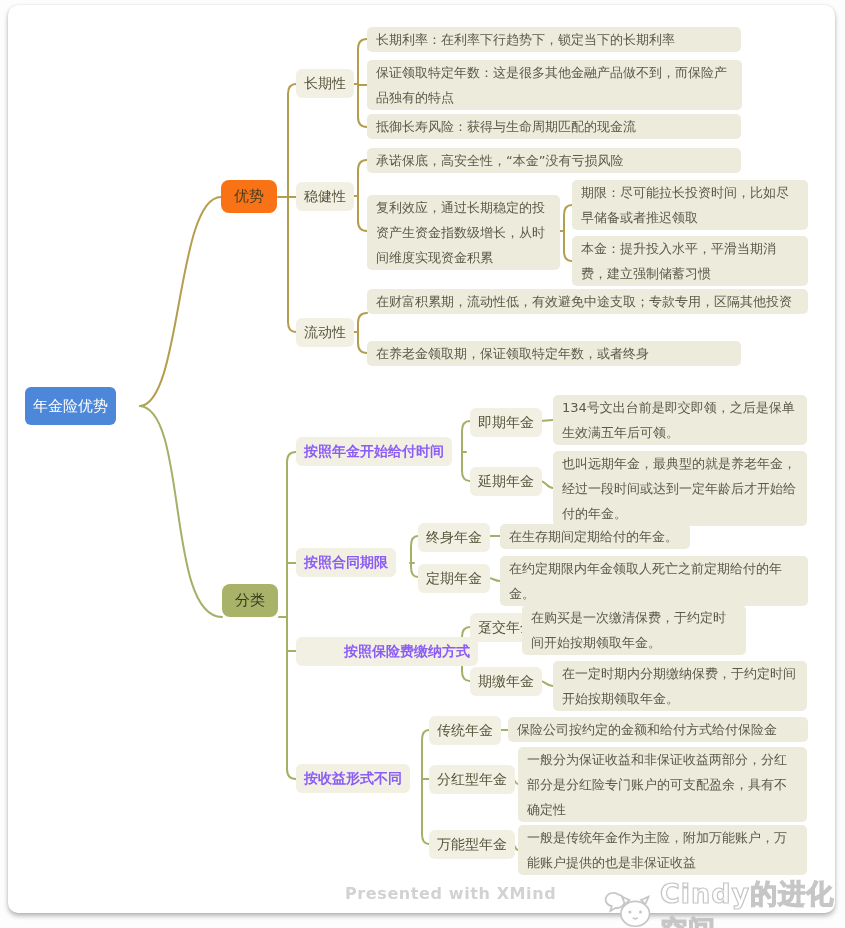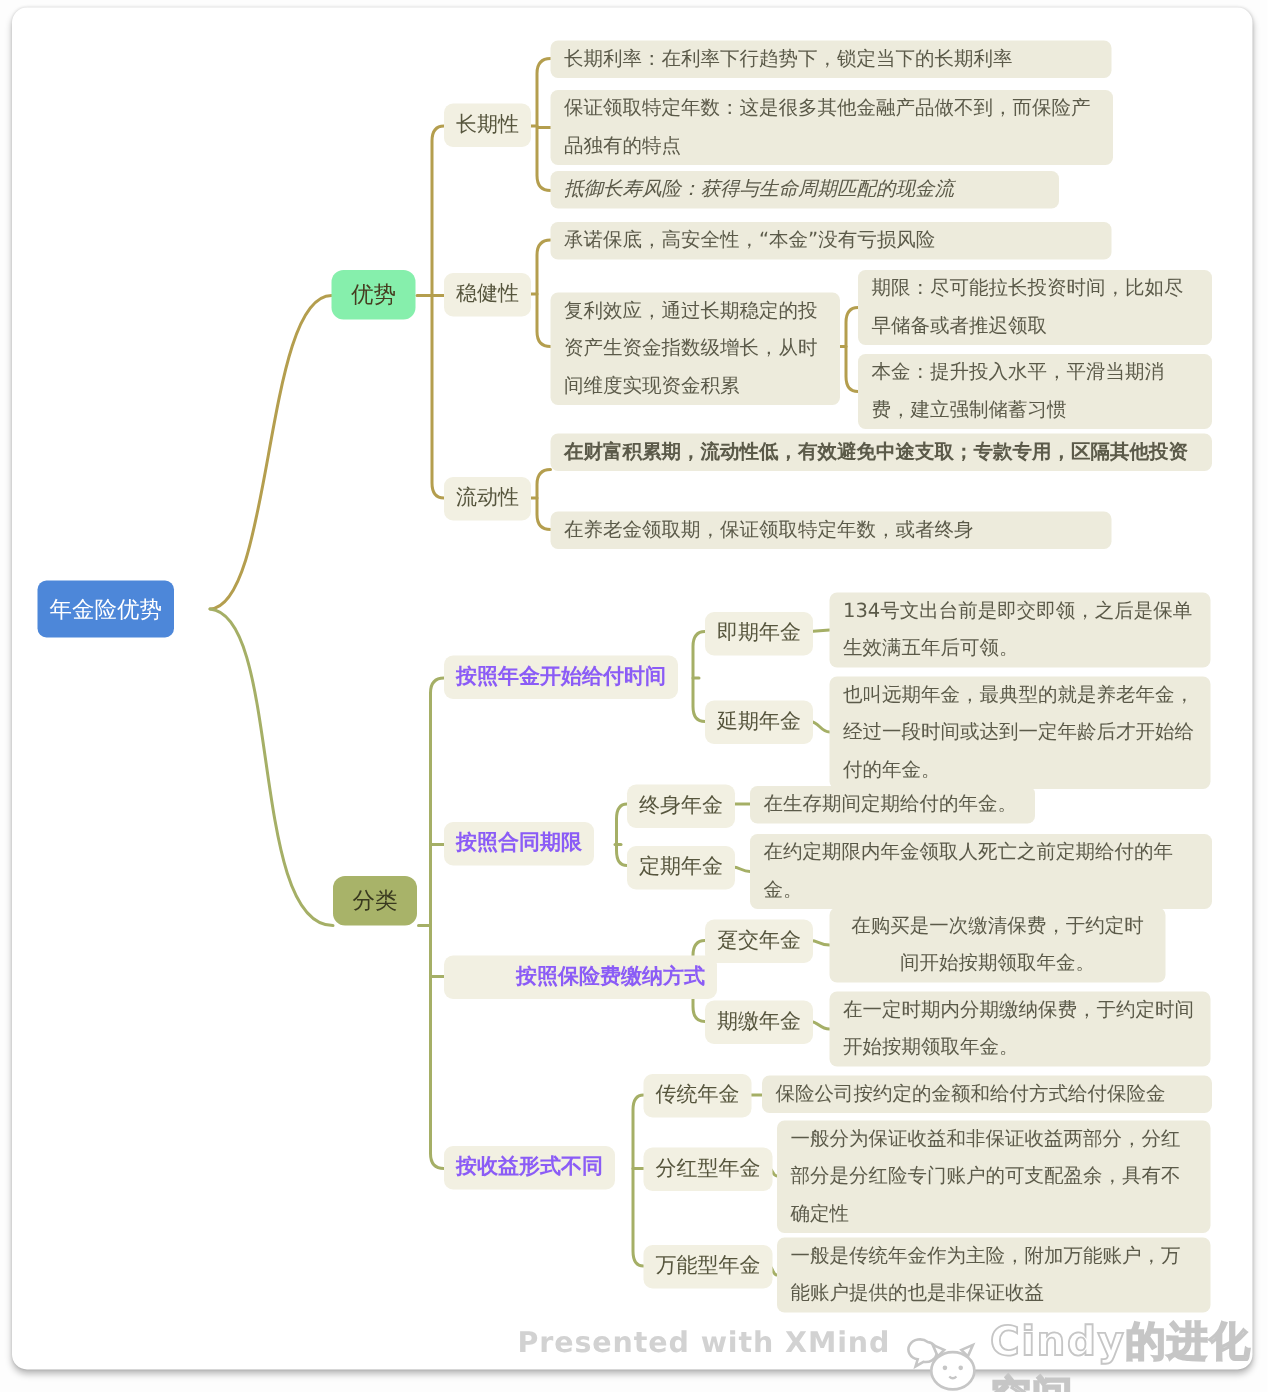--- a/index.html
+++ b/index.html
@@ -3,27 +3,27 @@
 <meta charset="utf-8">
 <style>
   html,body{margin:0;padding:0;background:#fdfdfd;font-family:"DejaVu Sans","Liberation Sans",sans-serif;}
   .stage{position:relative;width:845px;height:928px;overflow:hidden;background:#fdfdfd;}
   .card{position:absolute;left:8px;top:5px;width:827px;height:908px;background:#ffffff;
         border-radius:10px;box-shadow:0 3px 5px rgba(0,0,0,0.28),0 0 2px rgba(0,0,0,0.12);}
   svg.links{position:absolute;left:0;top:0;width:845px;height:928px;pointer-events:none;}
   .node{position:absolute;box-sizing:border-box;white-space:nowrap;}
   .root{background:#4d87d9;color:#ffffff;font-size:15px;line-height:38px;padding:0 8px;border-radius:6px;}
   .main{font-size:15px;line-height:33px;padding:0 13px;border-radius:8px;color:#463d20;}
-  .main.adv{background:#86efac;}
+  .main.adv{background:#f97316;}
   .main.cls{background:#a8b369;color:#39391f;}
   .lbl{background:#f2f0e2;color:#56553d;font-size:14px;line-height:29px;padding:0 8px;border-radius:6px;}
   .lbl.g{color:#8b5cf6;font-weight:bold;}
   .leaf{position:absolute;box-sizing:border-box;background:#edebdc;color:#5b5a49;font-size:13px;
         line-height:25px;padding:0 9px;border-radius:5px;}
-  .footer{position:absolute;left:345px;top:884px;color:#d2d2d2;font-size:19px;font-weight:bold;
+  .footer{position:absolute;left:345px;top:884px;color:#d2d2d2;font-size:16px;font-weight:bold;
           letter-spacing:0.6px;}
   .watermark{position:absolute;left:604px;top:876px;display:flex;align-items:center;gap:6px;}
   .watermark .wm-text{font-size:27px;font-weight:bold;color:#ffffff;
           -webkit-text-stroke:1.2px #c6c6c6;letter-spacing:1px;}
 </style>
 </head>
 <body>
 
 <div class="stage">
   <div class="card"></div>
@@ -68,49 +68,49 @@
     </g>
   </svg>
 
   <div class="node root" style="left:25px;top:387px;">年金险优势</div>
 
   <div class="node main adv" style="left:221px;top:180px;">优势</div>
 
   <div class="node lbl" style="left:296px;top:69px;">长期性</div>
   <div class="leaf" style="left:367px;top:27px;width:374px;">长期利率：在利率下行趋势下，锁定当下的长期利率</div>
   <div class="leaf" style="left:367px;top:60px;width:375px;">保证领取特定年数：这是很多其他金融产品做不到，而保险产品独有的特点</div>
-  <div class="leaf" style="left:367px;top:114px;width:339px;font-style:italic;">抵御长寿风险：获得与生命周期匹配的现金流</div>
+  <div class="leaf" style="left:367px;top:114px;width:374px;">抵御长寿风险：获得与生命周期匹配的现金流</div>
 
   <div class="node lbl" style="left:296px;top:182px;">稳健性</div>
   <div class="leaf" style="left:367px;top:148px;width:374px;">承诺保底，高安全性，“本金”没有亏损风险</div>
   <div class="leaf" style="left:367px;top:195px;width:193px;">复利效应，通过长期稳定的投资产生资金指数级增长，从时间维度实现资金积累</div>
   <div class="leaf" style="left:572px;top:180px;width:236px;">期限：尽可能拉长投资时间，比如尽早储备或者推迟领取</div>
   <div class="leaf" style="left:572px;top:236px;width:236px;">本金：提升投入水平，平滑当期消费，建立强制储蓄习惯</div>
 
   <div class="node lbl" style="left:296px;top:318px;">流动性</div>
-  <div class="leaf" style="left:367px;top:289px;width:441px;font-weight:bold;">在财富积累期，流动性低，有效避免中途支取；专款专用，区隔其他投资</div>
+  <div class="leaf" style="left:367px;top:289px;width:441px;">在财富积累期，流动性低，有效避免中途支取；专款专用，区隔其他投资</div>
   <div class="leaf" style="left:367px;top:341px;width:374px;">在养老金领取期，保证领取特定年数，或者终身</div>
 
   <div class="node main cls" style="left:222px;top:584px;">分类</div>
 
   <div class="node lbl g" style="left:296px;top:437px;">按照年金开始给付时间</div>
   <div class="node lbl" style="left:470px;top:408px;">即期年金</div>
   <div class="leaf" style="left:553px;top:395px;width:254px;">134号文出台前是即交即领，之后是保单生效满五年后可领。</div>
   <div class="node lbl" style="left:470px;top:467px;">延期年金</div>
   <div class="leaf" style="left:553px;top:451px;width:254px;">也叫远期年金，最典型的就是养老年金，经过一段时间或达到一定年龄后才开始给付的年金。</div>
 
   <div class="node lbl g" style="left:296px;top:548px;">按照合同期限</div>
   <div class="node lbl" style="left:418px;top:523px;">终身年金</div>
   <div class="leaf" style="left:500px;top:524px;width:190px;">在生存期间定期给付的年金。</div>
   <div class="node lbl" style="left:418px;top:564px;">定期年金</div>
   <div class="leaf" style="left:500px;top:556px;width:308px;">在约定期限内年金领取人死亡之前定期给付的年金。</div>
 
   <div class="node lbl g" style="left:296px;top:637px;padding-left:48px;">按照保险费缴纳方式</div>
   <div class="node lbl" style="left:470px;top:613px;">趸交年金</div>
-  <div class="leaf" style="left:553px;top:605px;width:224px;text-align:center;">在购买是一次缴清保费，于约定时间开始按期领取年金。</div>
+  <div class="leaf" style="left:522px;top:605px;width:224px;">在购买是一次缴清保费，于约定时间开始按期领取年金。</div>
   <div class="node lbl" style="left:470px;top:667px;">期缴年金</div>
   <div class="leaf" style="left:553px;top:661px;width:254px;">在一定时期内分期缴纳保费，于约定时间开始按期领取年金。</div>
 
   <div class="node lbl g" style="left:296px;top:764px;">按收益形式不同</div>
   <div class="node lbl" style="left:429px;top:716px;">传统年金</div>
   <div class="leaf" style="left:508px;top:717px;width:300px;">保险公司按约定的金额和给付方式给付保险金</div>
   <div class="node lbl" style="left:429px;top:765px;">分红型年金</div>
   <div class="leaf" style="left:518px;top:747px;width:289px;">一般分为保证收益和非保证收益两部分，分红部分是分红险专门账户的可支配盈余，具有不确定性</div>
   <div class="node lbl" style="left:429px;top:830px;">万能型年金</div>
   <div class="leaf" style="left:518px;top:825px;width:289px;">一般是传统年金作为主险，附加万能账户，万能账户提供的也是非保证收益</div>

